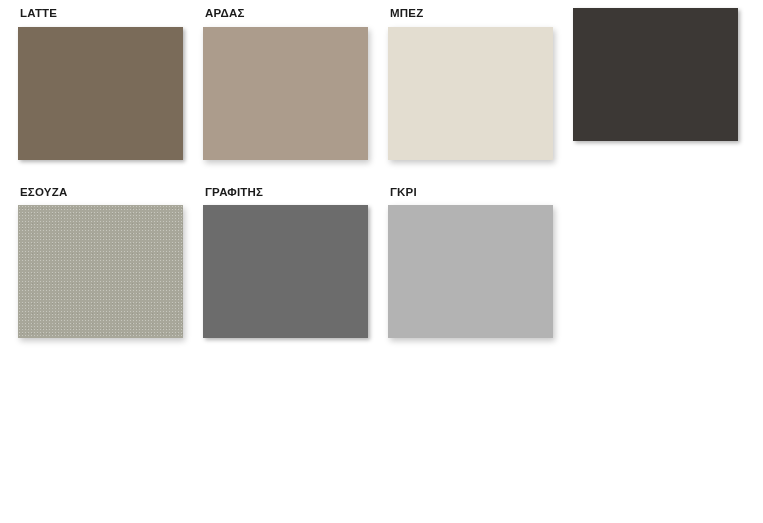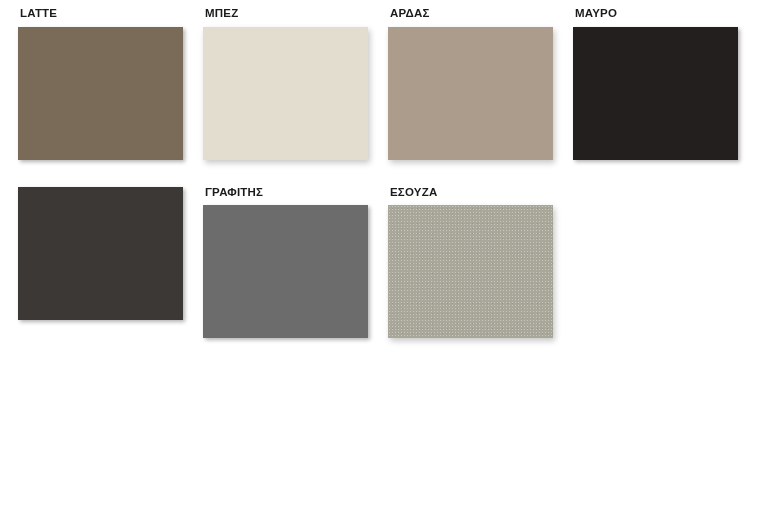--- a/index.html
+++ b/index.html
@@ -76,44 +76,44 @@
 
 <div class="palette">
   <div class="swatch-grid">
 
     <div class="swatch-cell">
       <div class="swatch-label">LATTE</div>
       <div class="swatch-chip" style="background-color: rgb(122, 107, 89);"></div>
     </div>
 
     <div class="swatch-cell">
+      <div class="swatch-label">ΑΡΔΑΣ</div>
+      <div class="swatch-chip is-light" style="background-color: rgb(172, 156, 140);"></div>
+    </div>
+
+    <div class="swatch-cell">
       <div class="swatch-label">ΜΠΕΖ</div>
       <div class="swatch-chip is-light" style="background-color: rgb(227, 221, 208);"></div>
     </div>
 
-    <div class="swatch-cell">
-      <div class="swatch-label">ΑΡΔΑΣ</div>
-      <div class="swatch-chip is-light" style="background-color: rgb(172, 156, 140);"></div>
-    </div>
 
 
     <div class="swatch-cell">
-      <div class="swatch-label">ΜΑΥΡΟ</div>
-      <div class="swatch-chip" style="background-color: rgb(34, 31, 30);"></div>
+      <div class="swatch-chip" style="background-color: rgb(60, 56, 53);"></div>
     </div>
 
     <div class="swatch-cell">
-      <div class="swatch-chip" style="background-color: rgb(60, 56, 53);"></div>
+      <div class="swatch-label">ΕΣΟΥΖΑ</div>
+      <div class="swatch-chip is-light is-textured" style="background-color: rgb(168, 167, 154);"></div>
     </div>
 
     <div class="swatch-cell">
       <div class="swatch-label">ΓΡΑΦΙΤΗΣ</div>
       <div class="swatch-chip" style="background-color: rgb(108, 108, 108);"></div>
     </div>
 
     <div class="swatch-cell">
-      <div class="swatch-label">ΕΣΟΥΖΑ</div>
-      <div class="swatch-chip is-light is-textured" style="background-color: rgb(168, 167, 154);"></div>
+      <div class="swatch-label">ΓΚΡΙ</div>
+      <div class="swatch-chip is-light" style="background-color: rgb(179, 179, 179);"></div>
     </div>
-
 
   </div>
 </div>
 
 </body></html>

